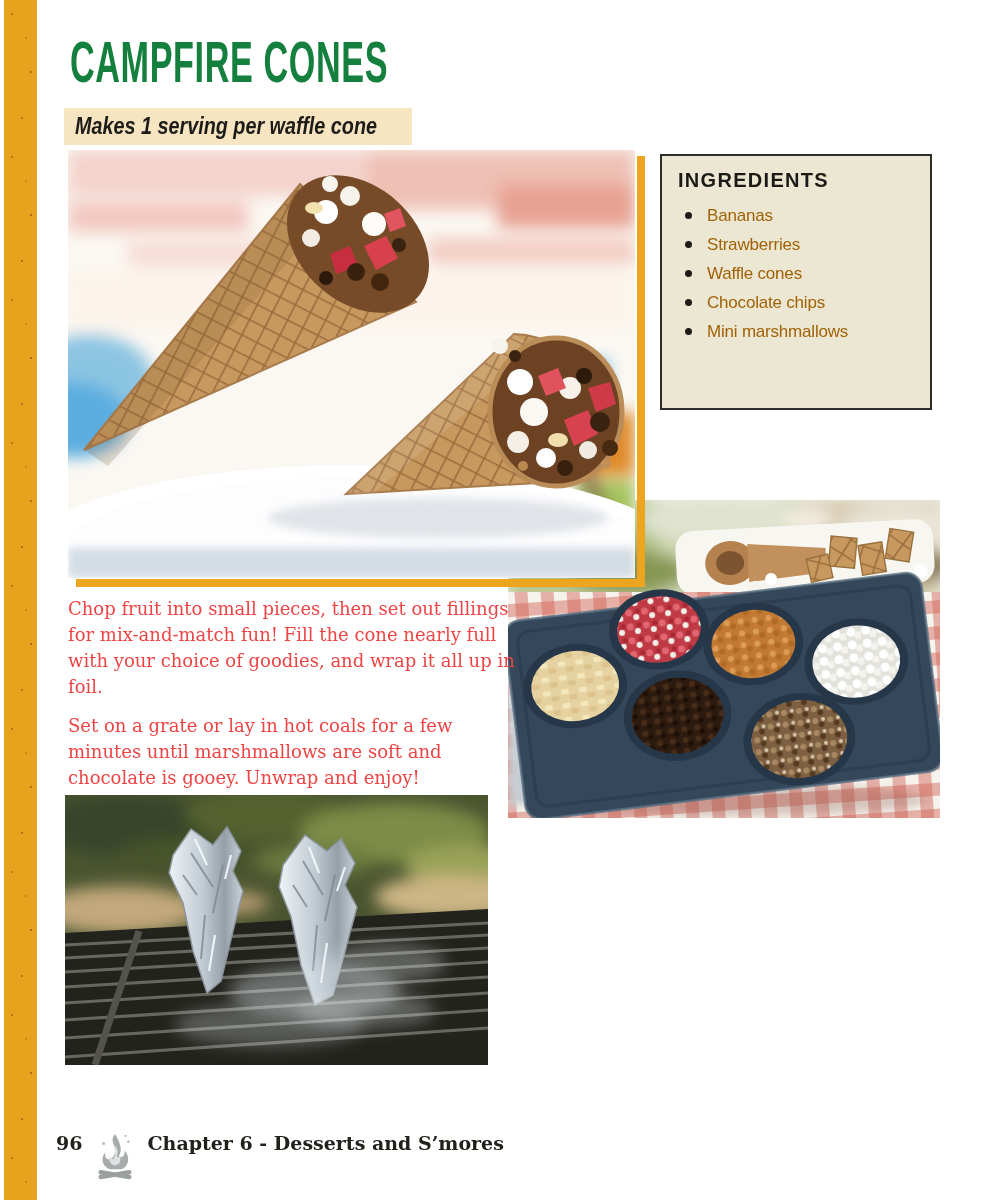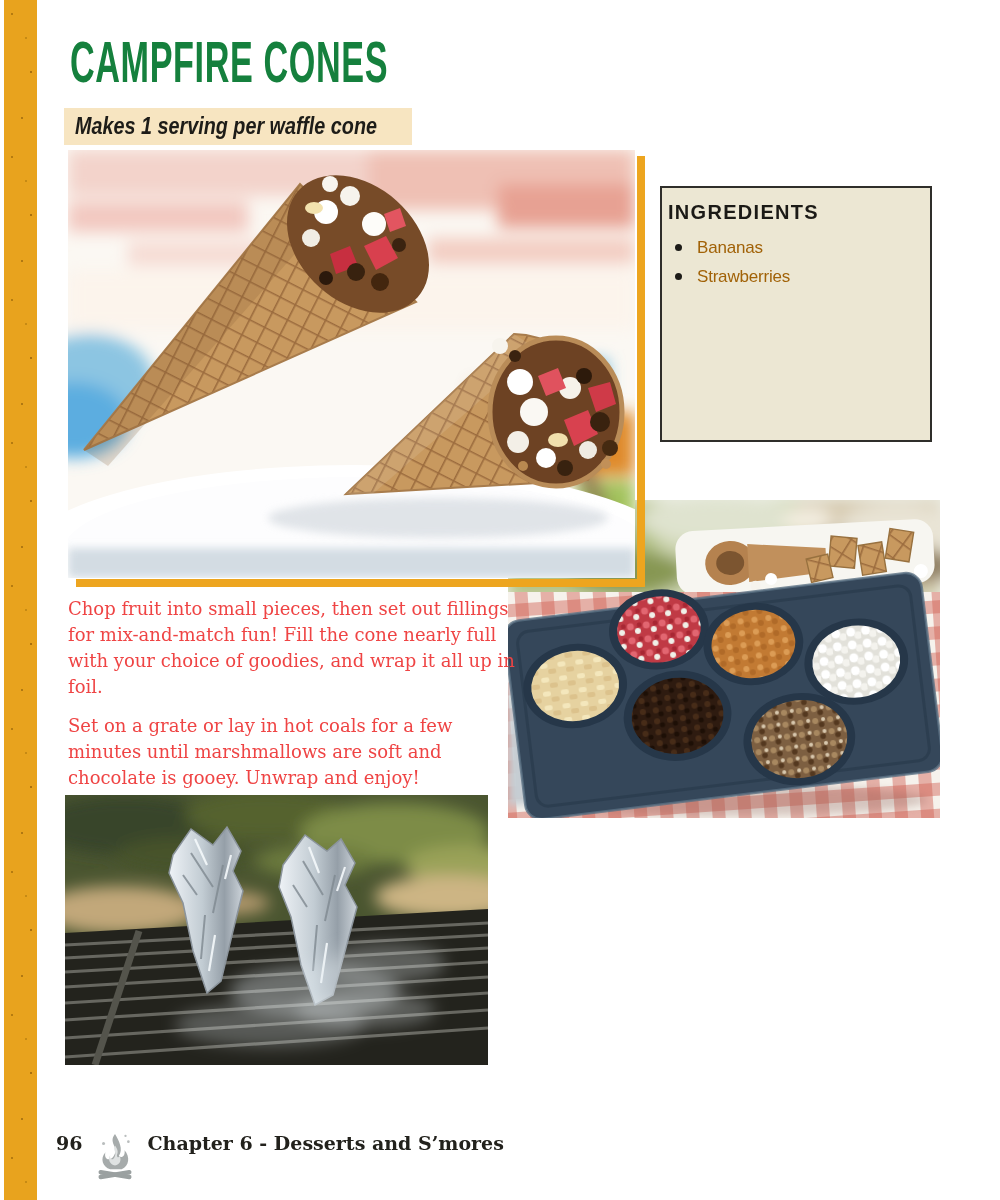--- a/index.html
+++ b/index.html
@@ -47,21 +47,21 @@
   figure{margin:0;padding:0;position:absolute;overflow:hidden;}
   .photo-main{left:68px;top:150px;width:567px;height:428px;z-index:3;}
   .accent-L{
     position:absolute;left:76px;top:156px;width:561px;height:423px;z-index:2;
     border-right:8px solid var(--accent-yellow);
     border-bottom:8px solid var(--accent-yellow);
   }
   .ingredients-panel{
     position:absolute;left:660px;top:154px;width:272px;height:256px;box-sizing:border-box;
     background:var(--ingredients-bg);border:2px solid var(--ingredients-border);
-    padding:13px 14px 0 6px;z-index:2;margin-top:32px;
+    padding:13px 14px 0 16px;z-index:2;
   }
   .ingredients-panel h2{
     margin:0;font-size:20px;font-weight:bold;letter-spacing:1.3px;color:#1b1a16;
   }
   .ingredients-panel ul{list-style:none;margin:9px 0 0 0;padding:0;}
   .ingredients-panel li{
     position:relative;padding-left:29px;font-size:17px;line-height:29px;
     letter-spacing:-0.2px;color:#a16207;white-space:nowrap;
   }
   .ingredients-panel li .dot{
@@ -227,20 +227,23 @@
       <circle cx="447" cy="206" r="6" fill="#3a2310"></circle>
     </g>
   </svg>
 </figure>
 
 <aside class="ingredients-panel">
   <h2>INGREDIENTS</h2>
   <ul>
     <li><span class="dot"></span><span>Bananas</span></li>
     <li><span class="dot"></span><span>Strawberries</span></li>
+    <li><span class="dot"></span><span>Waffle cones</span></li>
+    <li><span class="dot"></span><span>Chocolate chips</span></li>
+    <li><span class="dot"></span><span>Mini marshmallows</span></li>
   </ul>
 </aside>
 
 <figure class="photo-toppings">
   <svg viewBox="0 0 432 318" width="432" height="318">
     <rect width="432" height="318" fill="#eef0e8"></rect>
     <g filter="url(#b8)">
       <rect width="432" height="100" fill="#ccd4ae"></rect>
       <rect x="0" y="0" width="150" height="100" fill="#b4c287"></rect>
       <ellipse cx="48" cy="36" rx="80" ry="30" fill="#9cab67"></ellipse>

